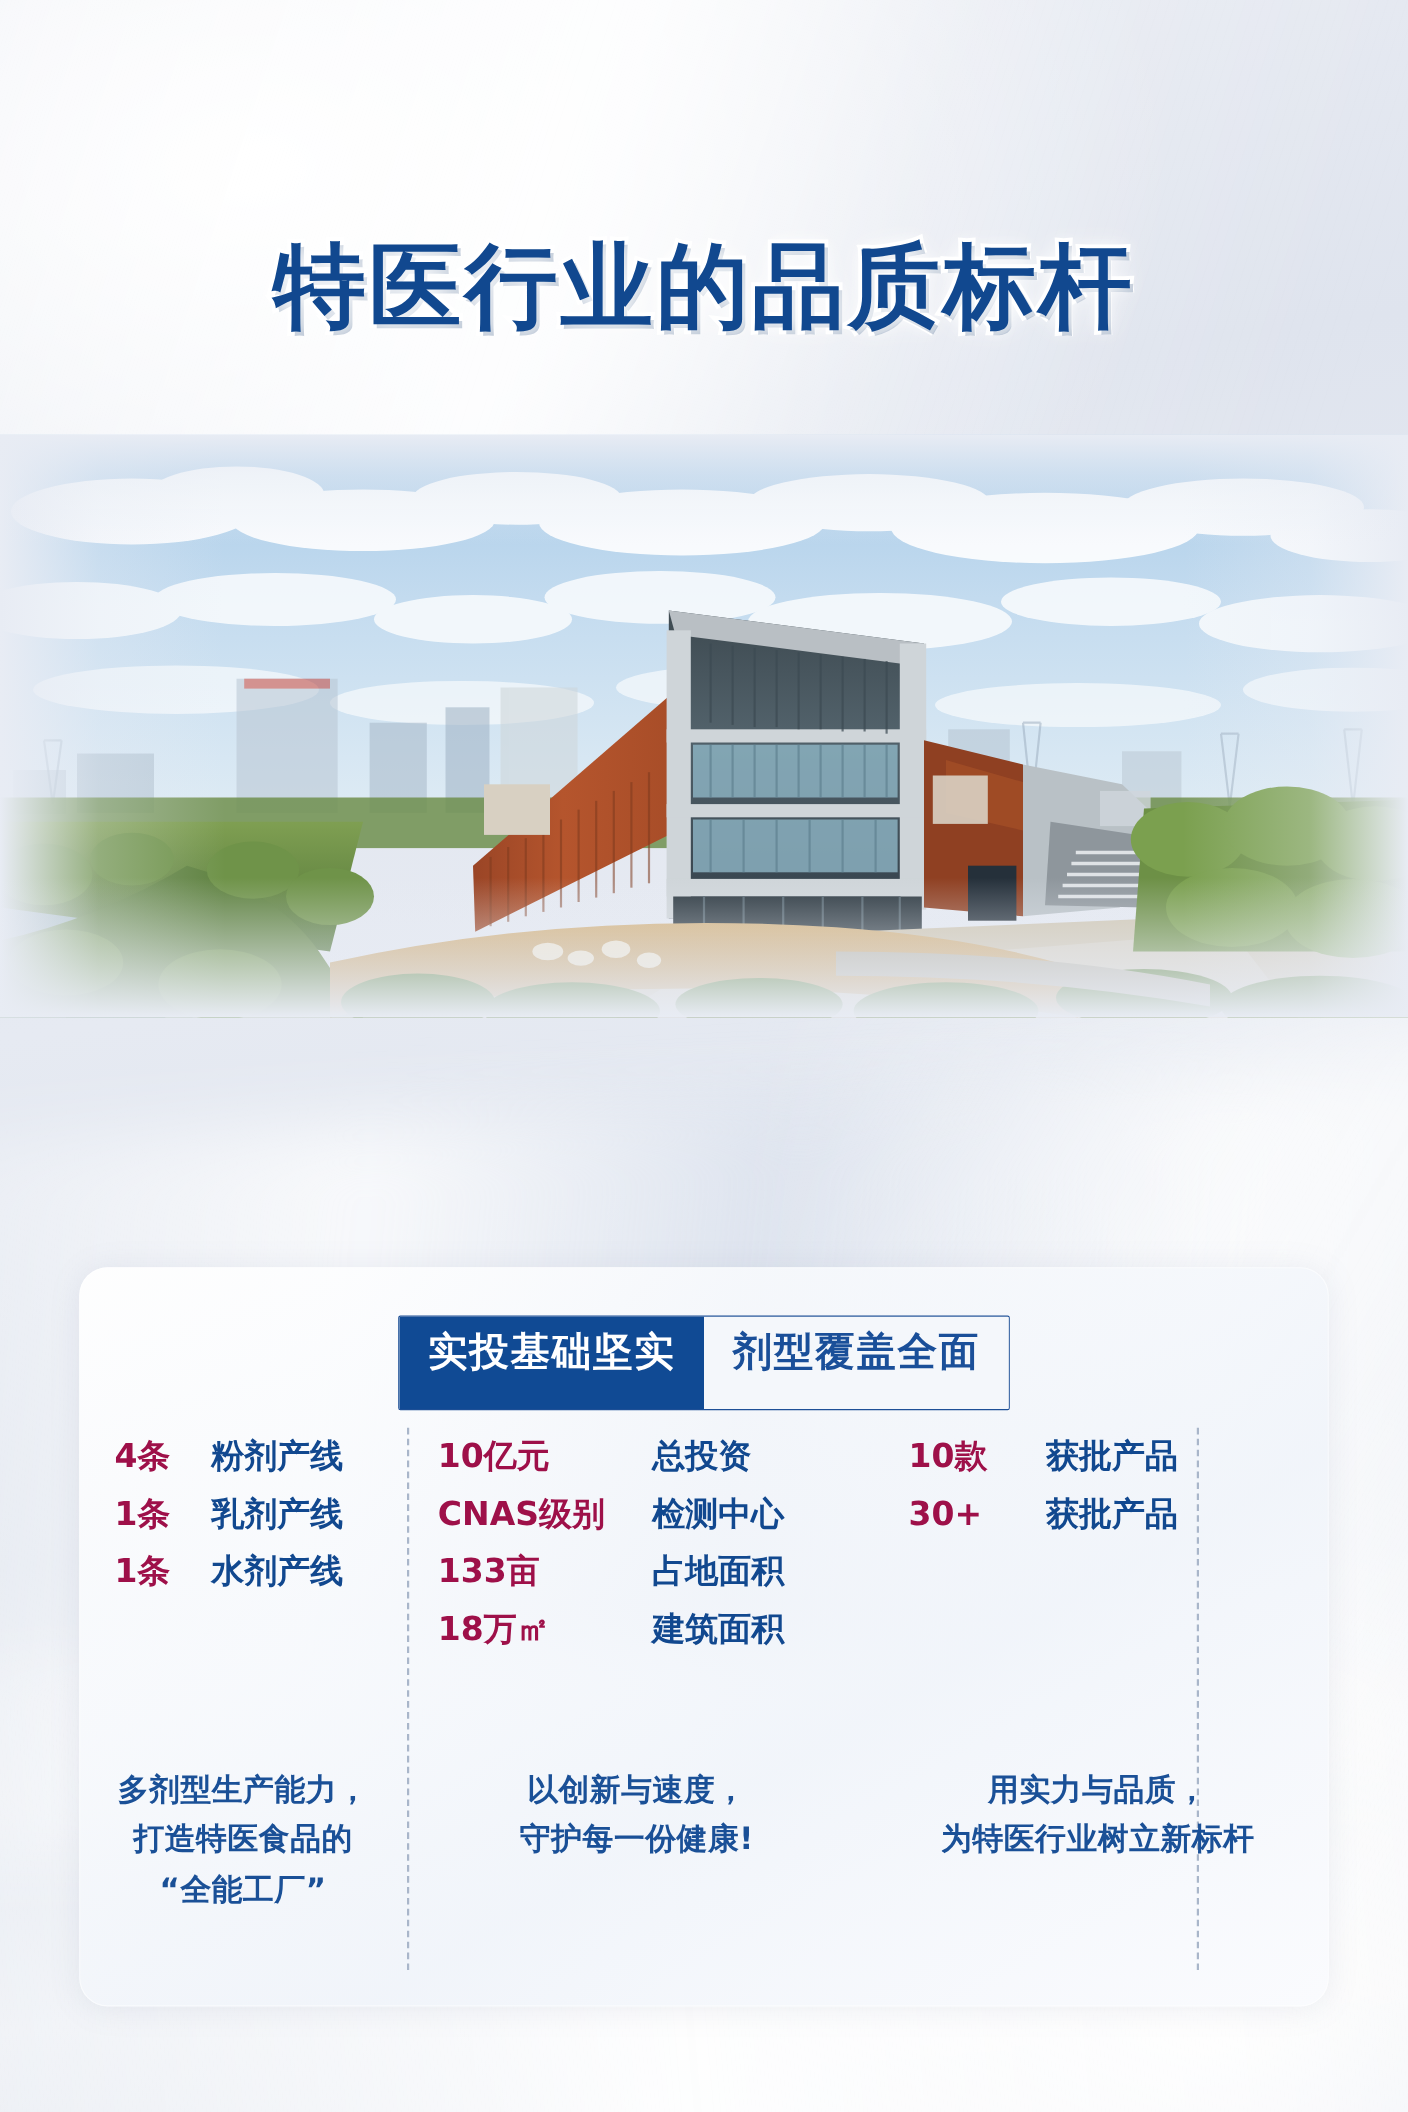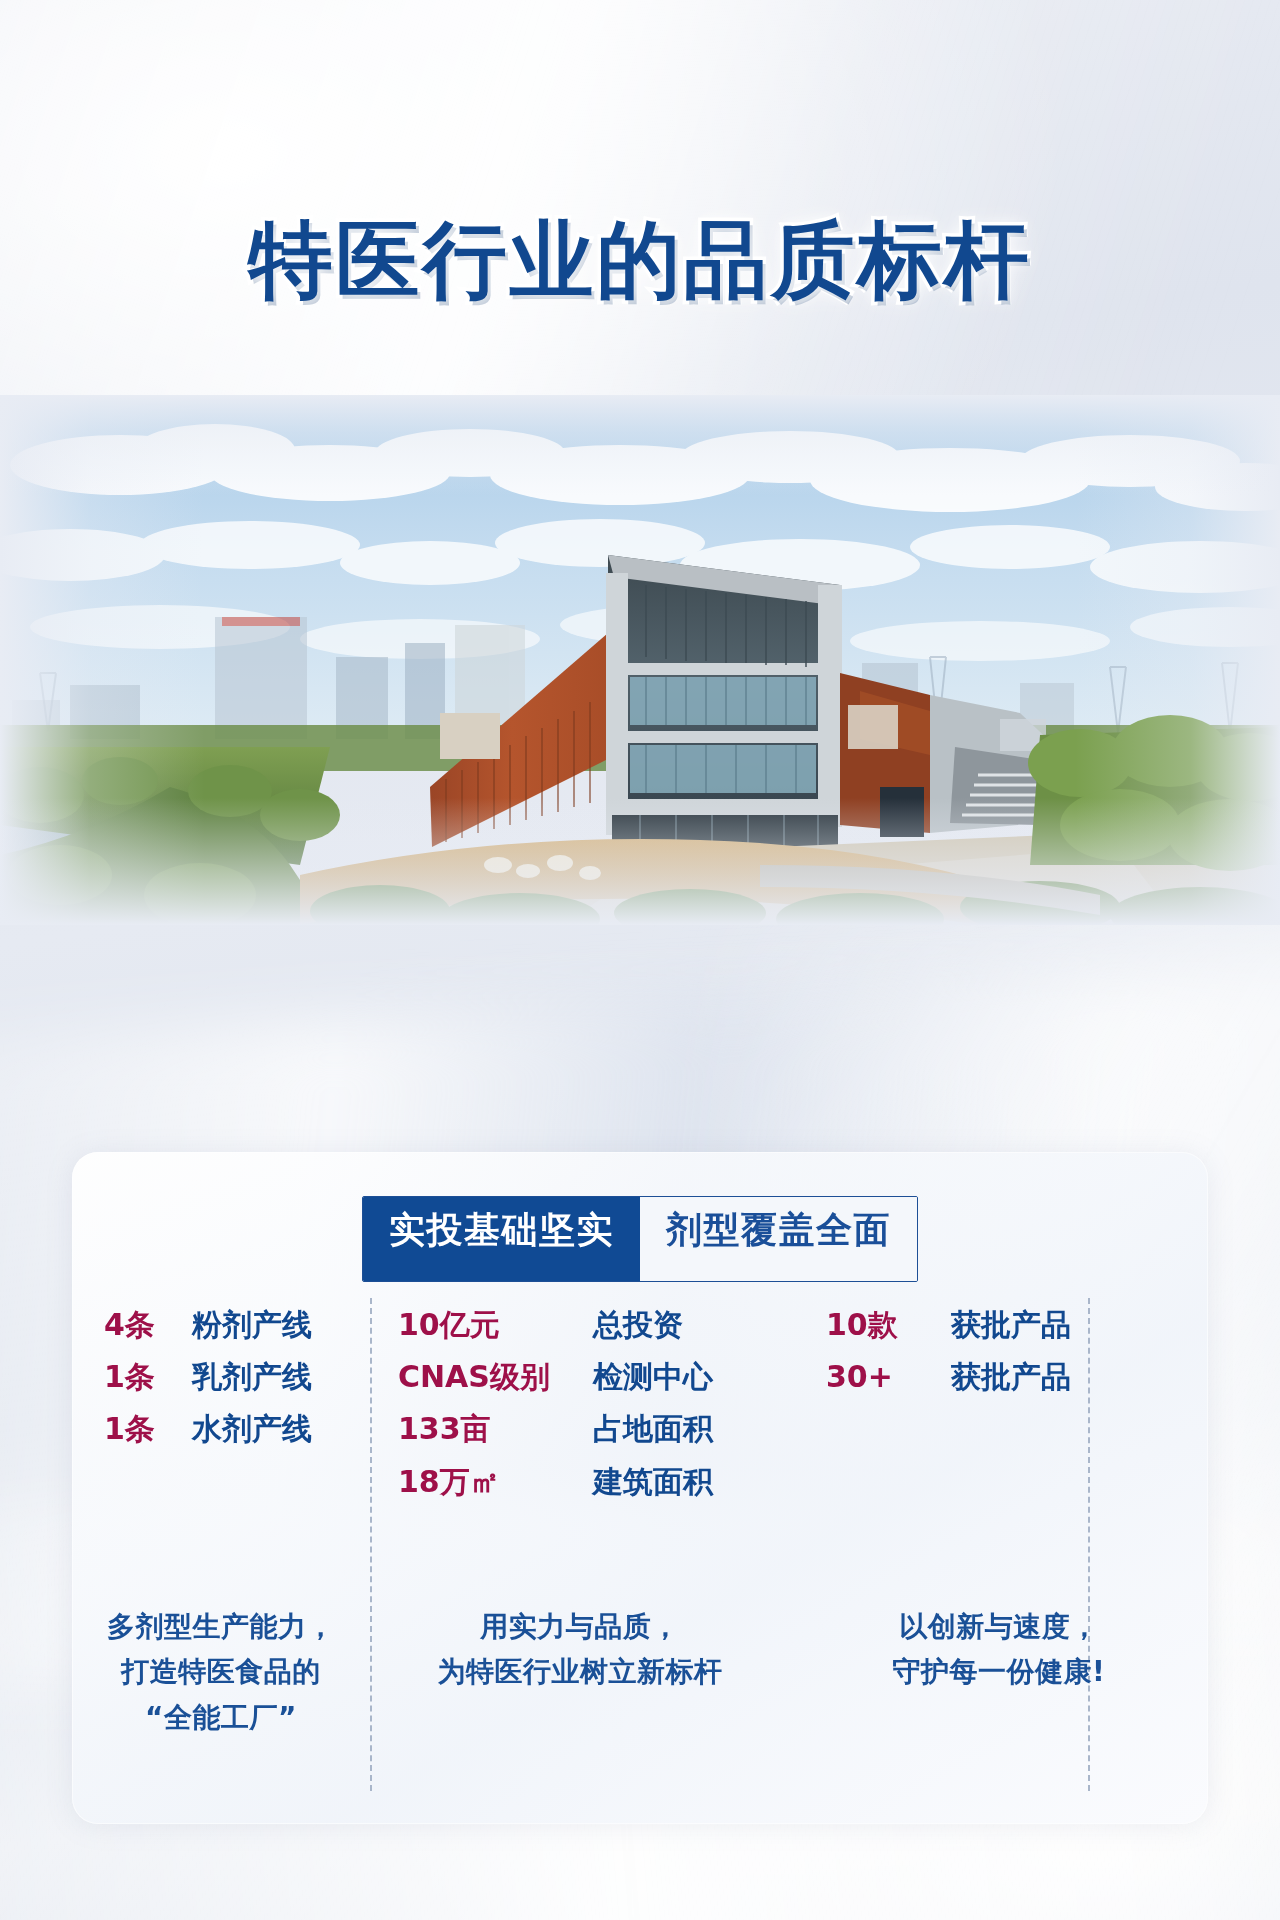--- a/index.html
+++ b/index.html
@@ -464,23 +464,23 @@
     </div>
 
   </div>
 
   <div class="footers">
     <div class="foot f1">
       <p>多剂型生产能力，</p>
       <p>打造特医食品的</p>
       <p>“全能工厂”</p>
     </div>
+    <div class="foot f3">
+      <p>以创新与速度，</p>
+      <p>守护每一份健康!</p>
+    </div>
     <div class="foot f2">
       <p>用实力与品质，</p>
       <p>为特医行业树立新标杆</p>
     </div>
-    <div class="foot f3">
-      <p>以创新与速度，</p>
-      <p>守护每一份健康!</p>
-    </div>
   </div>
 
 </div>
 
 </body></html>

